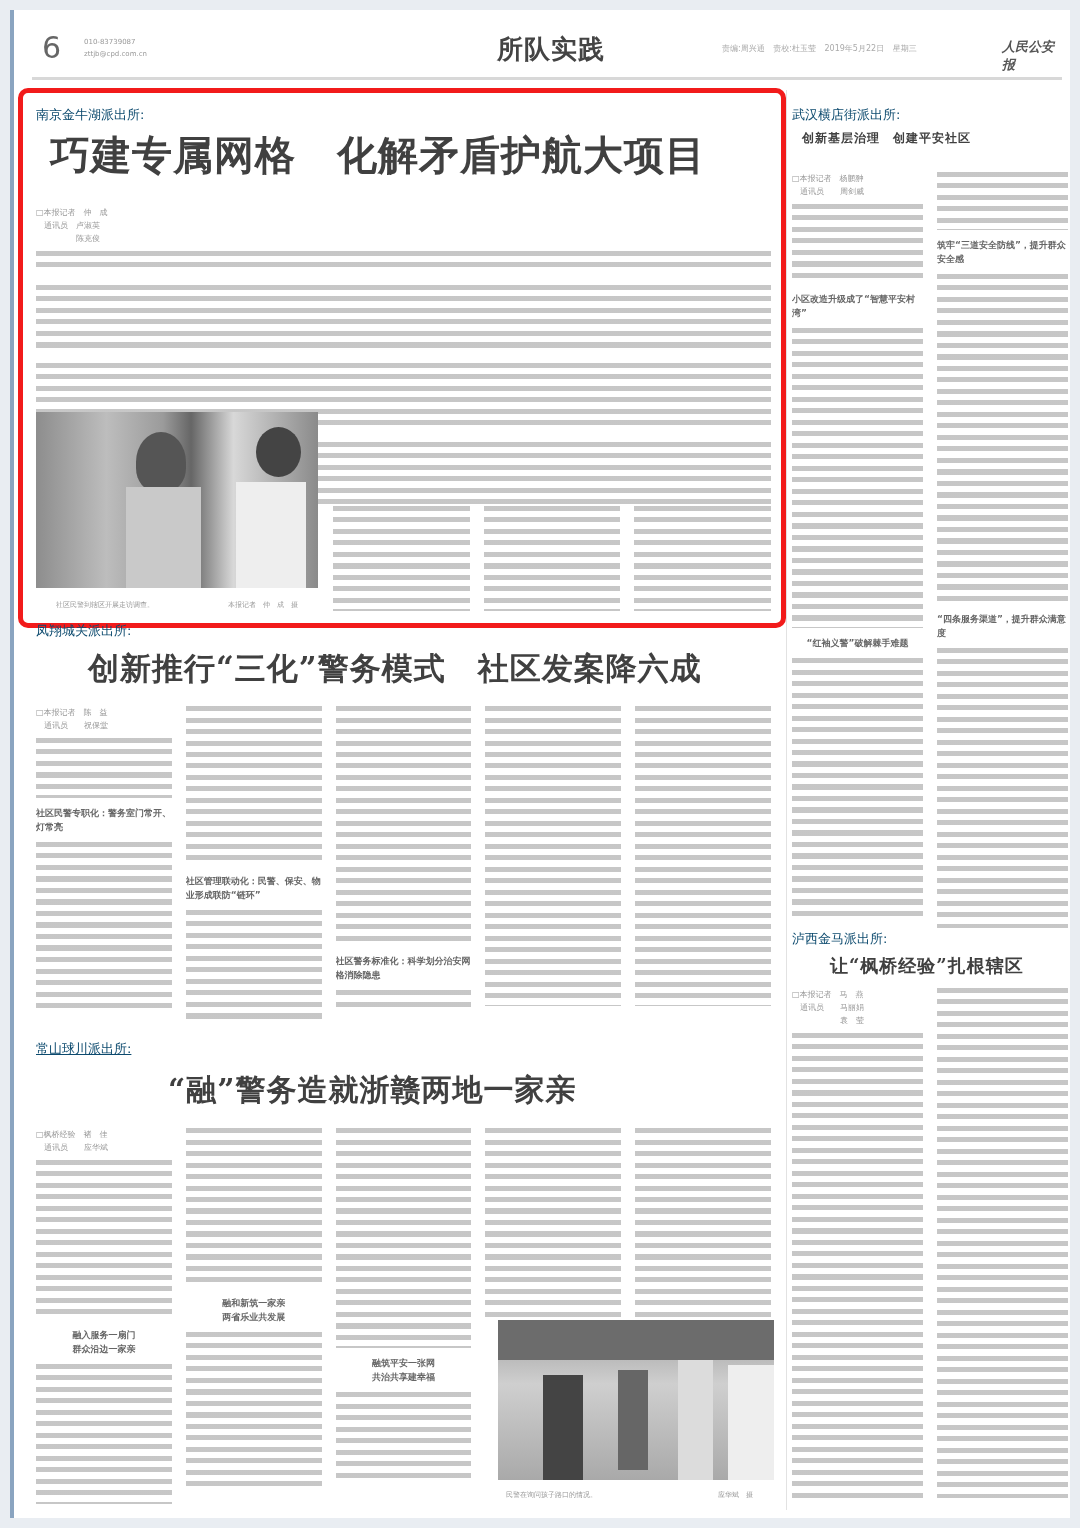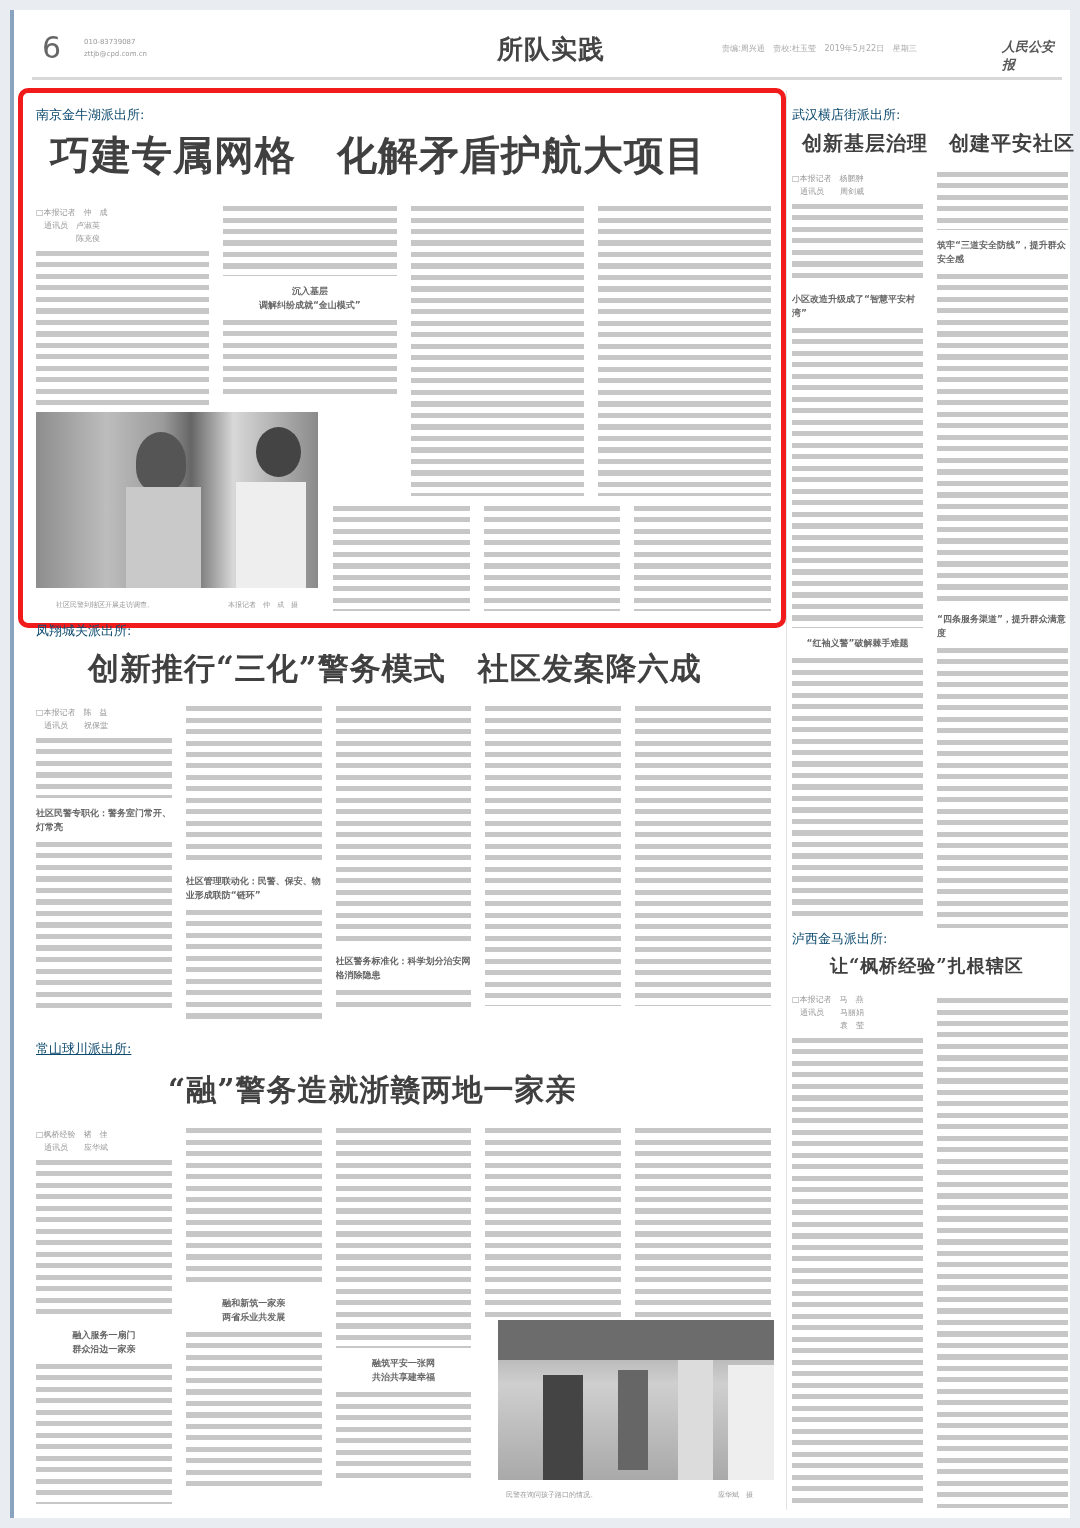--- a/index.html
+++ b/index.html
@@ -54,21 +54,21 @@
       <span>星期三</span>
     </div>
     <div class="logo">人民公安报</div>
   </div>
 
   <div class="vdivider"></div>
 
   <div class="article" style="left:14px; top:96px; width:750px; height:510px;">
     <div class="kicker" style="position:absolute; left:8px; top:0;">南京金牛湖派出所:</div>
     <div class="headline" style="position:absolute; left:22px; top:22px; font-size:40px;">巧建专属网格　化解矛盾护航大项目</div>
-    <div class="cols" style="left:8px; top:100px; width:735px; height:300px;">
+    <div class="cols" style="left:8px; top:100px; width:735px; height:300px;flex-direction:column;">
       <div class="col">
         <div class="byline">□本报记者　仲　成
 　通讯员　卢淑英
 　　　　　陈克俊</div>
         <span class="lines" style="height:200px;"></span>
       </div>
       <div class="col">
         <span class="lines" style="height:70px;"></span>
         <div class="sub" style="white-space:pre-line;">沉入基层
 调解纠纷成就“金山模式”</div>
@@ -99,21 +99,21 @@
       <div style="position:absolute;left:200px;top:70px;width:70px;height:106px;background:#eee;"></div>
     </div>
     <div class="caption" style="left:28px; top:494px;">社区民警到辖区开展走访调查。</div>
     <div class="caption" style="left:200px; top:494px;">本报记者　仲　成　摄</div>
   </div>
 
   <div class="highlight"></div>
 
   <div class="article" style="left:770px; top:96px; width:290px; height:830px;">
     <div class="kicker" style="position:absolute; left:8px; top:0;">武汉横店街派出所:</div>
-    <div class="headline" style="position:absolute; left:18px; top:24px; font-size:20px;">创新基层治理　创建平安社区</div>
+    <div class="headline" style="position:absolute; left:18px; top:24px; font-size:12px;">创新基层治理　创建平安社区</div>
     <div class="cols" style="left:8px; top:66px; width:276px; height:760px;">
       <div class="col">
         <div class="byline">□本报记者　杨鹏翀
 　通讯员　　周剑威</div>
         <span class="lines" style="height:80px;"></span>
         <div class="sub sub-l">小区改造升级成了“智慧平安村湾”</div>
         <span class="lines" style="height:300px;"></span>
         <div class="sub">“红袖义警”破解棘手难题</div>
         <span class="lines" style="height:260px;"></span>
       </div>
@@ -153,21 +153,21 @@
       </div>
       <div class="col">
         <span class="lines" style="height:300px;"></span>
       </div>
     </div>
   </div>
 
   <div class="article" style="left:770px; top:920px; width:290px; height:580px;">
     <div class="kicker" style="position:absolute; left:8px; top:0;">泸西金马派出所:</div>
     <div class="headline" style="position:absolute; left:46px; top:24px; font-size:18px;">让“枫桥经验”扎根辖区</div>
-    <div class="cols" style="left:8px; top:58px; width:276px; height:520px;align-items:flex-end;">
+    <div class="cols" style="left:8px; top:58px; width:276px; height:520px;">
       <div class="col">
         <div class="byline">□本报记者　马　燕
 　通讯员　　马丽娟
 　　　　　　袁　莹</div>
         <span class="lines" style="height:470px;"></span>
       </div>
       <div class="col">
         <span class="lines" style="height:510px;"></span>
       </div>
     </div>

